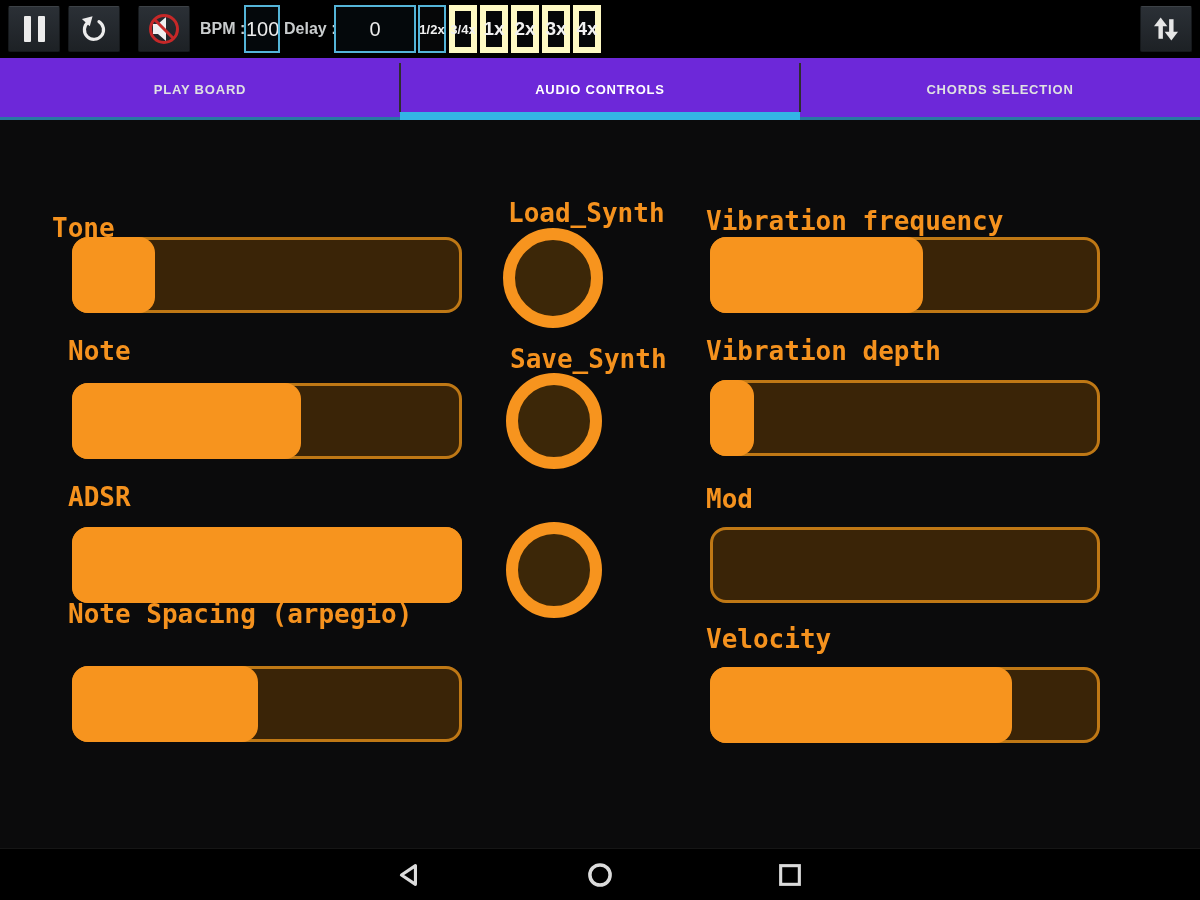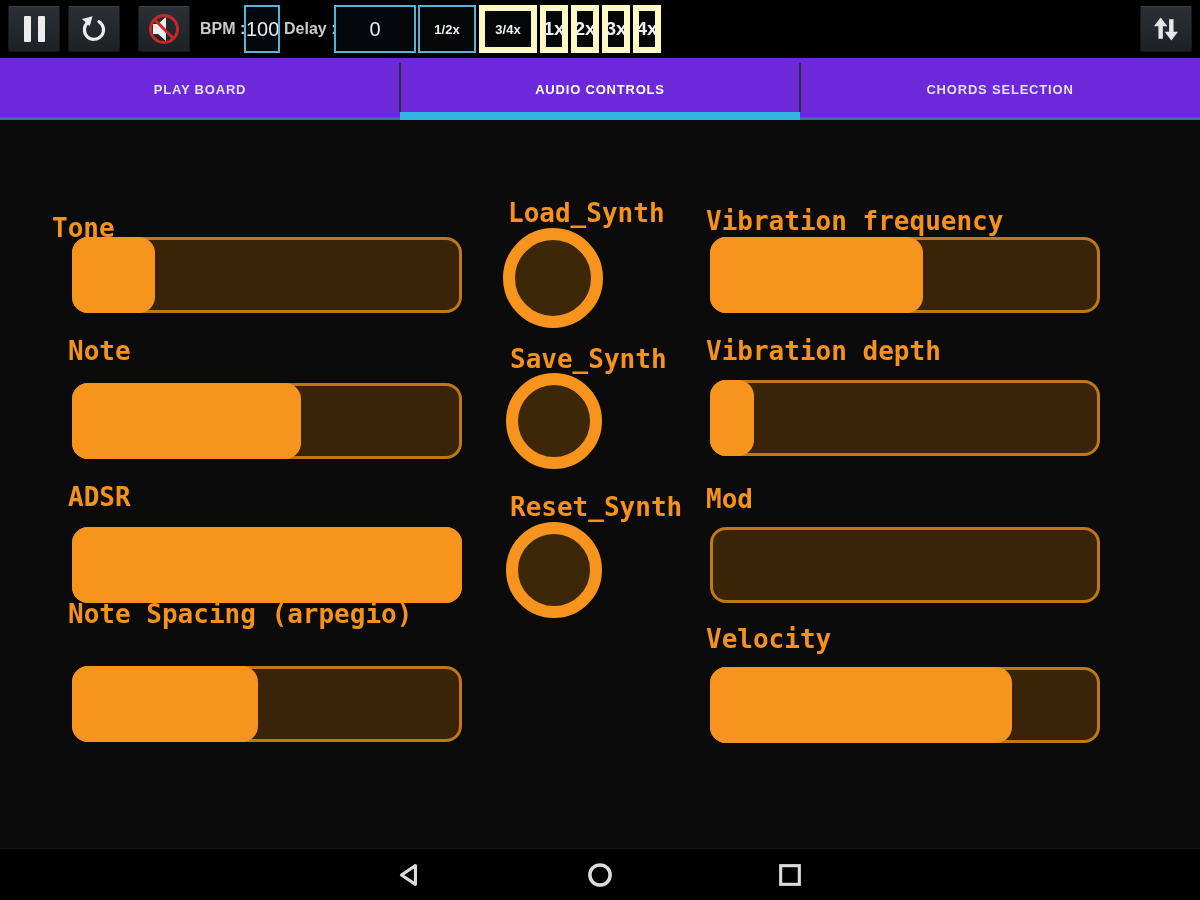--- a/index.html
+++ b/index.html
@@ -24,21 +24,21 @@
   .tb-input {
     position:absolute; top:5px; height:48px; background:#04080b;
     border:2px solid #54b4d8; color:#ececec; font-size:20px; text-align:center;
     font-family:"Liberation Sans", sans-serif; outline:none;
   }
   .speed-row { position:absolute; left:418px; top:5px; height:48px; display:flex; gap:3px; }
   .speed-btn {
     height:48px; background:#060708; border:6px solid #fef9c3; color:#f1f1f1;
     display:flex; align-items:center; justify-content:center; font-weight:bold;
   }
-  .speed-btn.small { width:58px; font-size:13px; }
+  .speed-btn.small { width:28px; font-size:13px; }
   .speed-btn.big   { width:28px; font-size:19px; }
   .speed-btn.selected { border:2px solid #54b4d8; }
 
   
   .tabbar { position:absolute; left:0; top:58px; width:1200px; height:62px; background:#6d28d9; display:flex; }
   .tabbar::after { content:""; position:absolute; left:0; right:0; bottom:0; height:3px; background:#2878a3; }
   .tab { flex:1; position:relative; display:flex; align-items:center; justify-content:center; }
   .tab + .tab::before { content:""; position:absolute; left:-1px; top:5px; bottom:8px; width:2px; background:#2e2e2e; }
   .tab-label { color:#dfe1e2; font-size:13px; font-weight:bold; letter-spacing:.8px; }
   .tab .indicator { display:none; position:absolute; left:0; right:0; bottom:0; height:8px; background:#33b5e5; z-index:2; }
@@ -158,21 +158,20 @@
     <div class="slider" style="left:72px; top:546px;">
       <div class="fill" style="width: calc(47% + 6px);"></div>
     </div>
 
     <div class="ctl-label" style="left:508px; top:78px;">Load_Synth</div>
     <div class="synth-btn" style="left:503px; top:108px;"></div>
 
     <div class="ctl-label" style="left:510px; top:224px;">Save_Synth</div>
     <div class="synth-btn" style="left:506px; top:253px; width:96px; height:96px;"></div>
 
-    <div class="ctl-label" style="left:510px; top:372px;">Reset_Synth</div>
     <div class="synth-btn" style="left:506px; top:402px; width:96px; height:96px;"></div>
 
     <div class="ctl-label" style="left:706px; top:86px;">Vibration frequency</div>
     <div class="slider" style="left:710px; top:117px;">
       <div class="fill" style="width: calc(54% + 6px);"></div>
     </div>
 
     <div class="ctl-label" style="left:706px; top:216px;">Vibration depth</div>
     <div class="slider" style="left:710px; top:260px;">
       <div class="fill" style="width: calc(10% + 6px);"></div>

